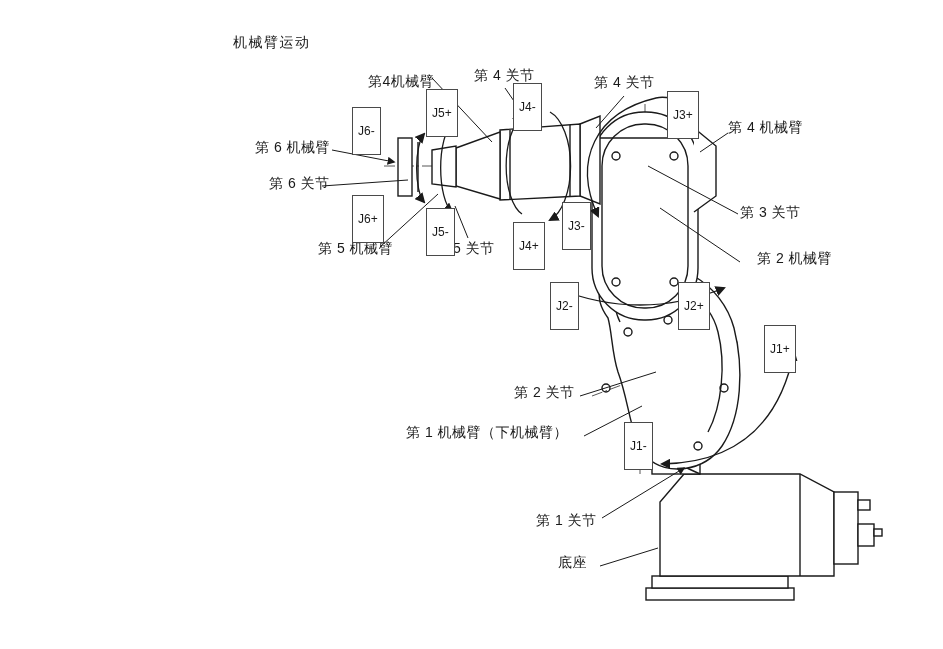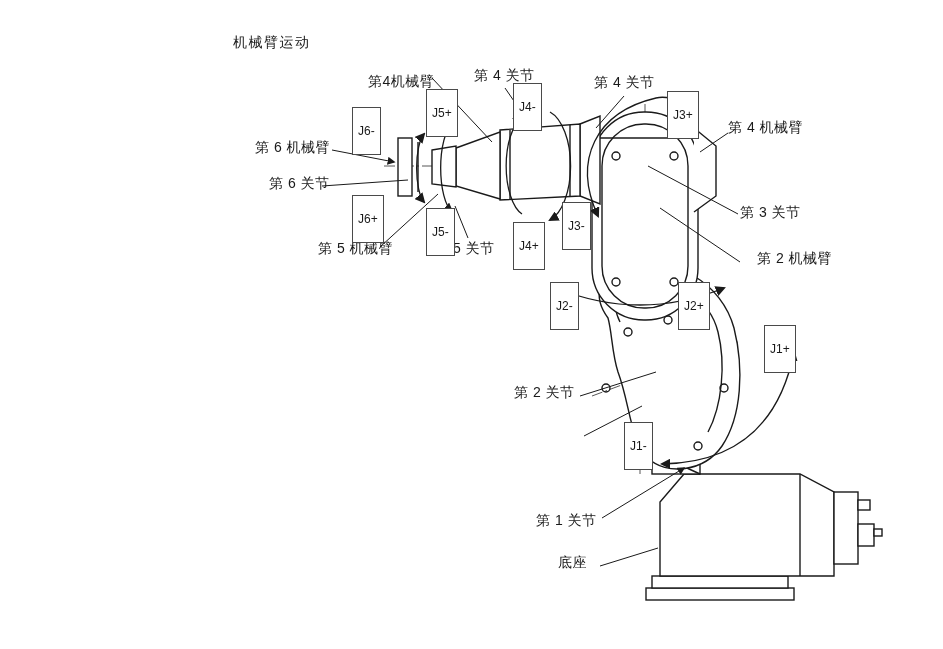--- a/index.html
+++ b/index.html
@@ -119,20 +119,21 @@
   <div class="lbl" style="left:474px;top:67px;">第 4 关节</div>
   <div class="lbl" style="left:594px;top:74px;">第 4 关节</div>
   <div class="lbl" style="left:728px;top:119px;">第 4 机械臂</div>
   <div class="lbl" style="left:255px;top:139px;">第 6 机械臂</div>
   <div class="lbl" style="left:269px;top:175px;">第 6 关节</div>
   <div class="lbl" style="left:740px;top:204px;text-align:center;">第 3 关节</div>
   <div class="lbl" style="left:318px;top:240px;">第 5 机械臂</div>
   <div class="lbl" style="left:434px;top:240px;">第 5 关节</div>
   <div class="lbl" style="left:741px;top:250px;margin-left:16px;">第 2 机械臂</div>
   <div class="lbl" style="left:514px;top:384px;">第 2 关节</div>
+  <div class="lbl" style="left:406px;top:424px;">第 1 机械臂（下机械臂）</div>
   <div class="lbl" style="left:536px;top:512px;">第 1 关节</div>
   <div class="lbl" style="left:558px;top:554px;">底座</div>
 
   <div class="jtag" style="left:352px;top:107px;">J6-</div>
   <div class="jtag" style="left:426px;top:89px;">J5+</div>
   <div class="jtag" style="left:513px;top:83px;">J4-</div>
   <div class="jtag" style="left:667px;top:91px;">J3+</div>
   <div class="jtag" style="left:352px;top:195px;">J6+</div>
   <div class="jtag" style="left:426px;top:208px;">J5-</div>
   <div class="jtag" style="left:562px;top:202px;">J3-</div>

